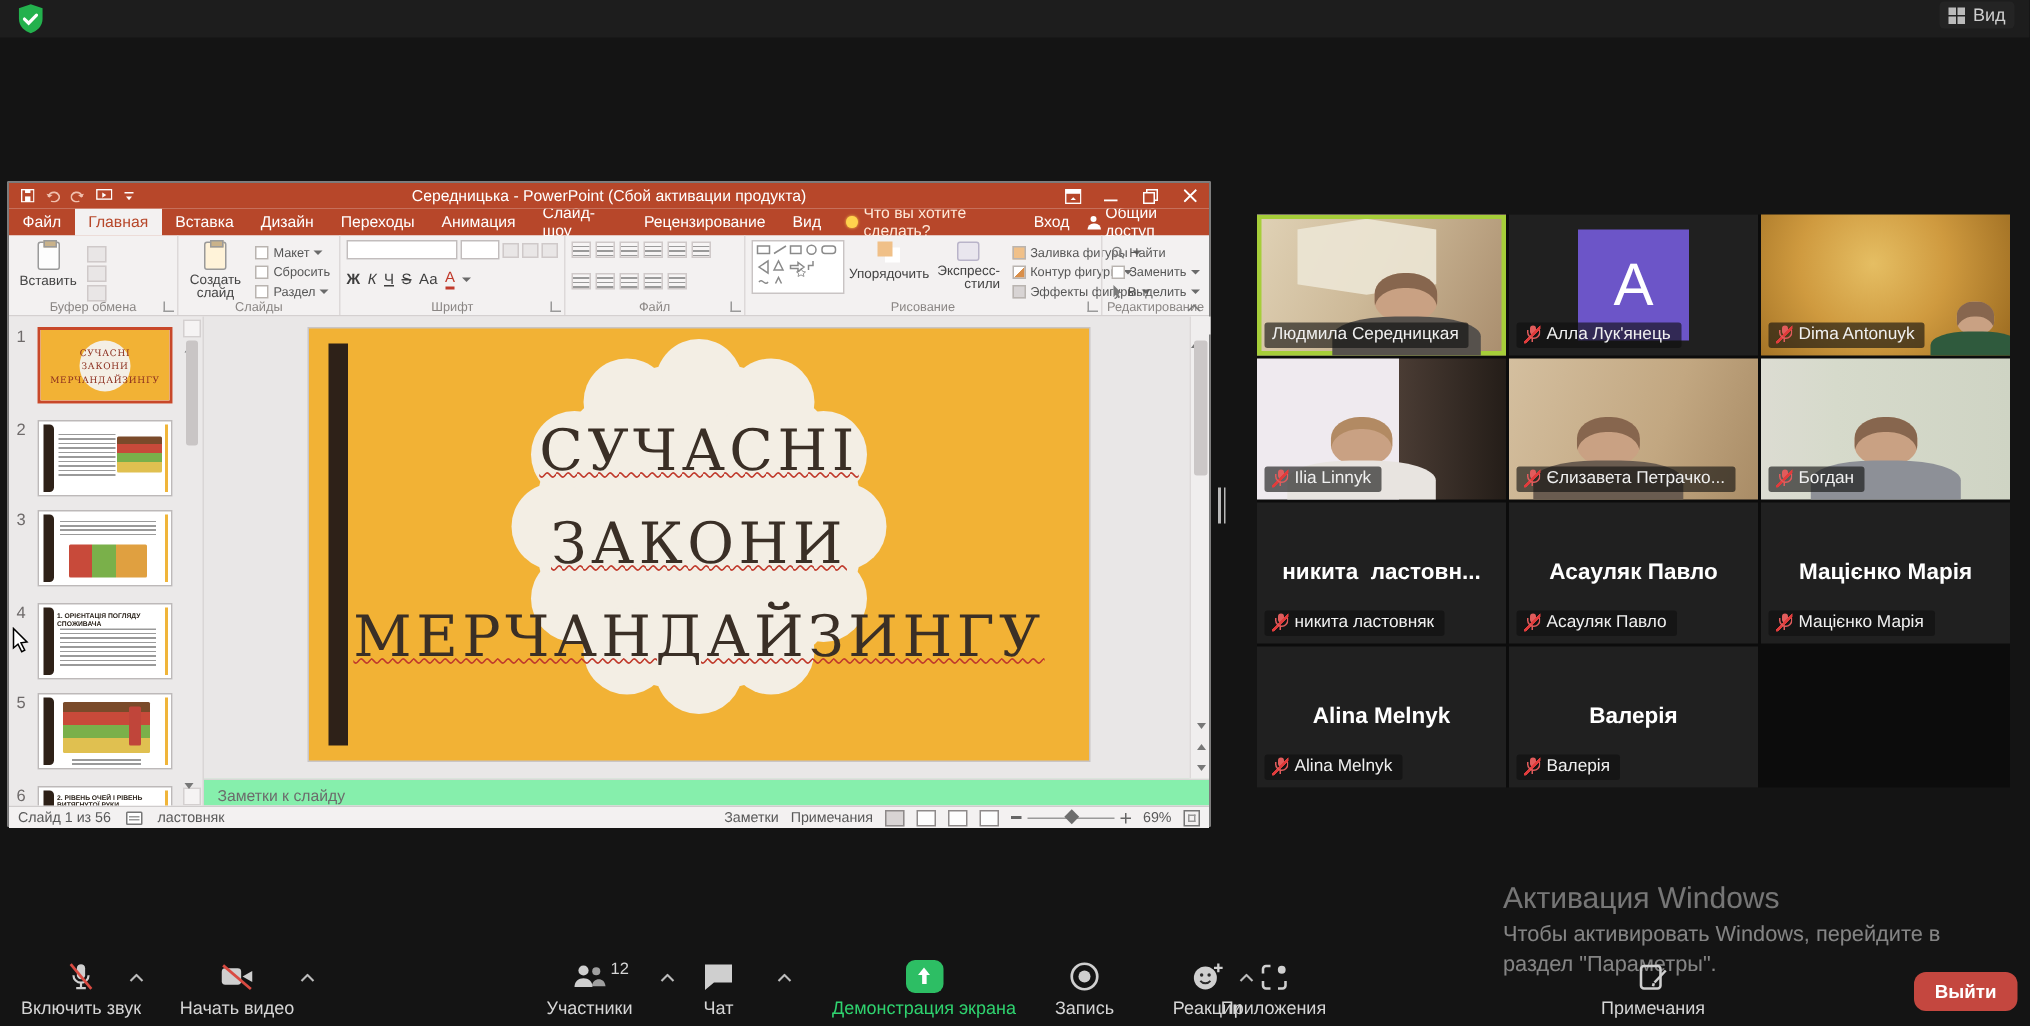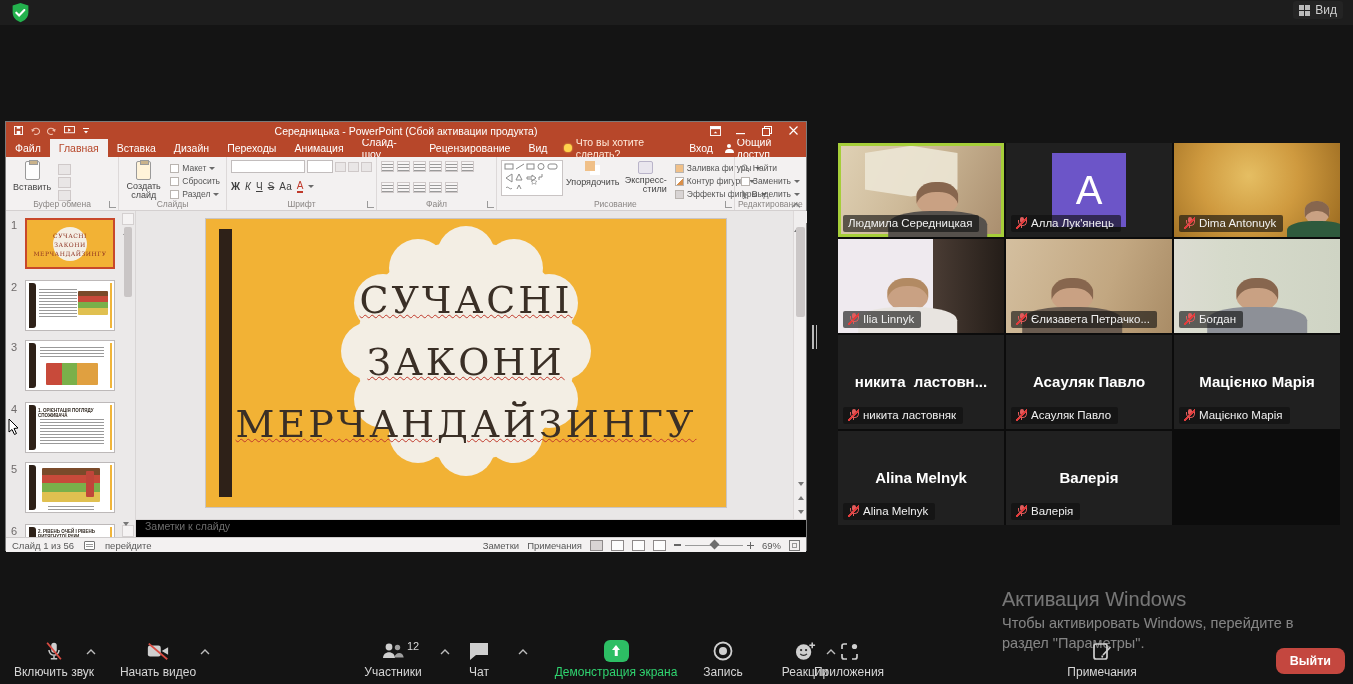--- a/index.html
+++ b/index.html
@@ -104,21 +104,21 @@
                -48px -83px #f3eee4, 0 -96px #f3eee4, 48px -83px #f3eee4, 83px -48px #f3eee4; }
   .slide-title { position:absolute; left:0; right:0; top:50px; text-align:center; font-family:"DejaVu Serif",serif;
                  color:#3a2f26; font-size:38px; line-height:62px; letter-spacing:3px; z-index:2; }
   .slide-title span { text-decoration:underline; text-decoration-style:wavy; text-decoration-color:#c0392b; text-decoration-thickness:1px; }
   .canvas-sb { position:absolute; right:0; top:0; bottom:0; width:13px; background:#f0eeee; border-left:1px solid #ddd9d9; }
   .canvas-sb .sb-btn { width:13px; border:none; background:#f0eeee; }
   .csb-thumb { position:absolute; left:2px; width:9px; top:16px; height:90px; background:#cbc7c7; border-radius:2px; }
   .nav-cluster { position:absolute; bottom:0; left:0; width:13px; }
   .nav-cluster > div { height:14px; display:flex; align-items:center; justify-content:center; }
 
-  .notes { height:18px; background:#000000; border-top:1px solid #d9d6d6; display:flex; align-items:flex-start;
+  .notes { height:18px; background:#86efac; border-top:1px solid #d9d6d6; display:flex; align-items:flex-end;
            padding-left:9px; font-size:10.5px; color:#6c6c6c; flex:0 0 18px; }
 
   .statusbar { height:15px; background:#f3f1f1; border-top:1px solid #cfcccc; display:flex; align-items:center;
                font-size:9.5px; color:#585858; padding:0 6px; flex:0 0 15px; }
   .status-left { display:flex; align-items:center; gap:10px; }
   .spell-ic { width:11px; height:9px; border:1px solid #777; border-radius:1px; position:relative; background:#fff; }
   .spell-ic::before { content:""; position:absolute; left:1px; top:2px; width:7px; height:1px; background:#999; box-shadow:0 2px #999; }
   .status-right { margin-left:auto; display:flex; align-items:center; gap:8px; }
   .sview { width:13px; height:11px; border:1px solid #8e8a8a; background:#fdfdfd; }
   .sview.active { background:#d8d4d4; }
@@ -537,21 +537,21 @@
         <div class="notes">
           <span>Заметки к слайду</span>
         </div>
       </div>
     </div>
 
     <div class="statusbar">
       <div class="status-left">
         <span>Слайд 1 из 56</span>
         <span class="spell-ic"></span>
-        <span>перейдите</span>
+        <span>ластовняк</span>
       </div>
       <div class="status-right">
         <span>Заметки</span>
         <span>Примечания</span>
         <span class="sview active"></span>
         <span class="sview"></span>
         <span class="sview"></span>
         <span class="sview"></span>
         <span class="zoomline">
           <i class="zminus"></i>

